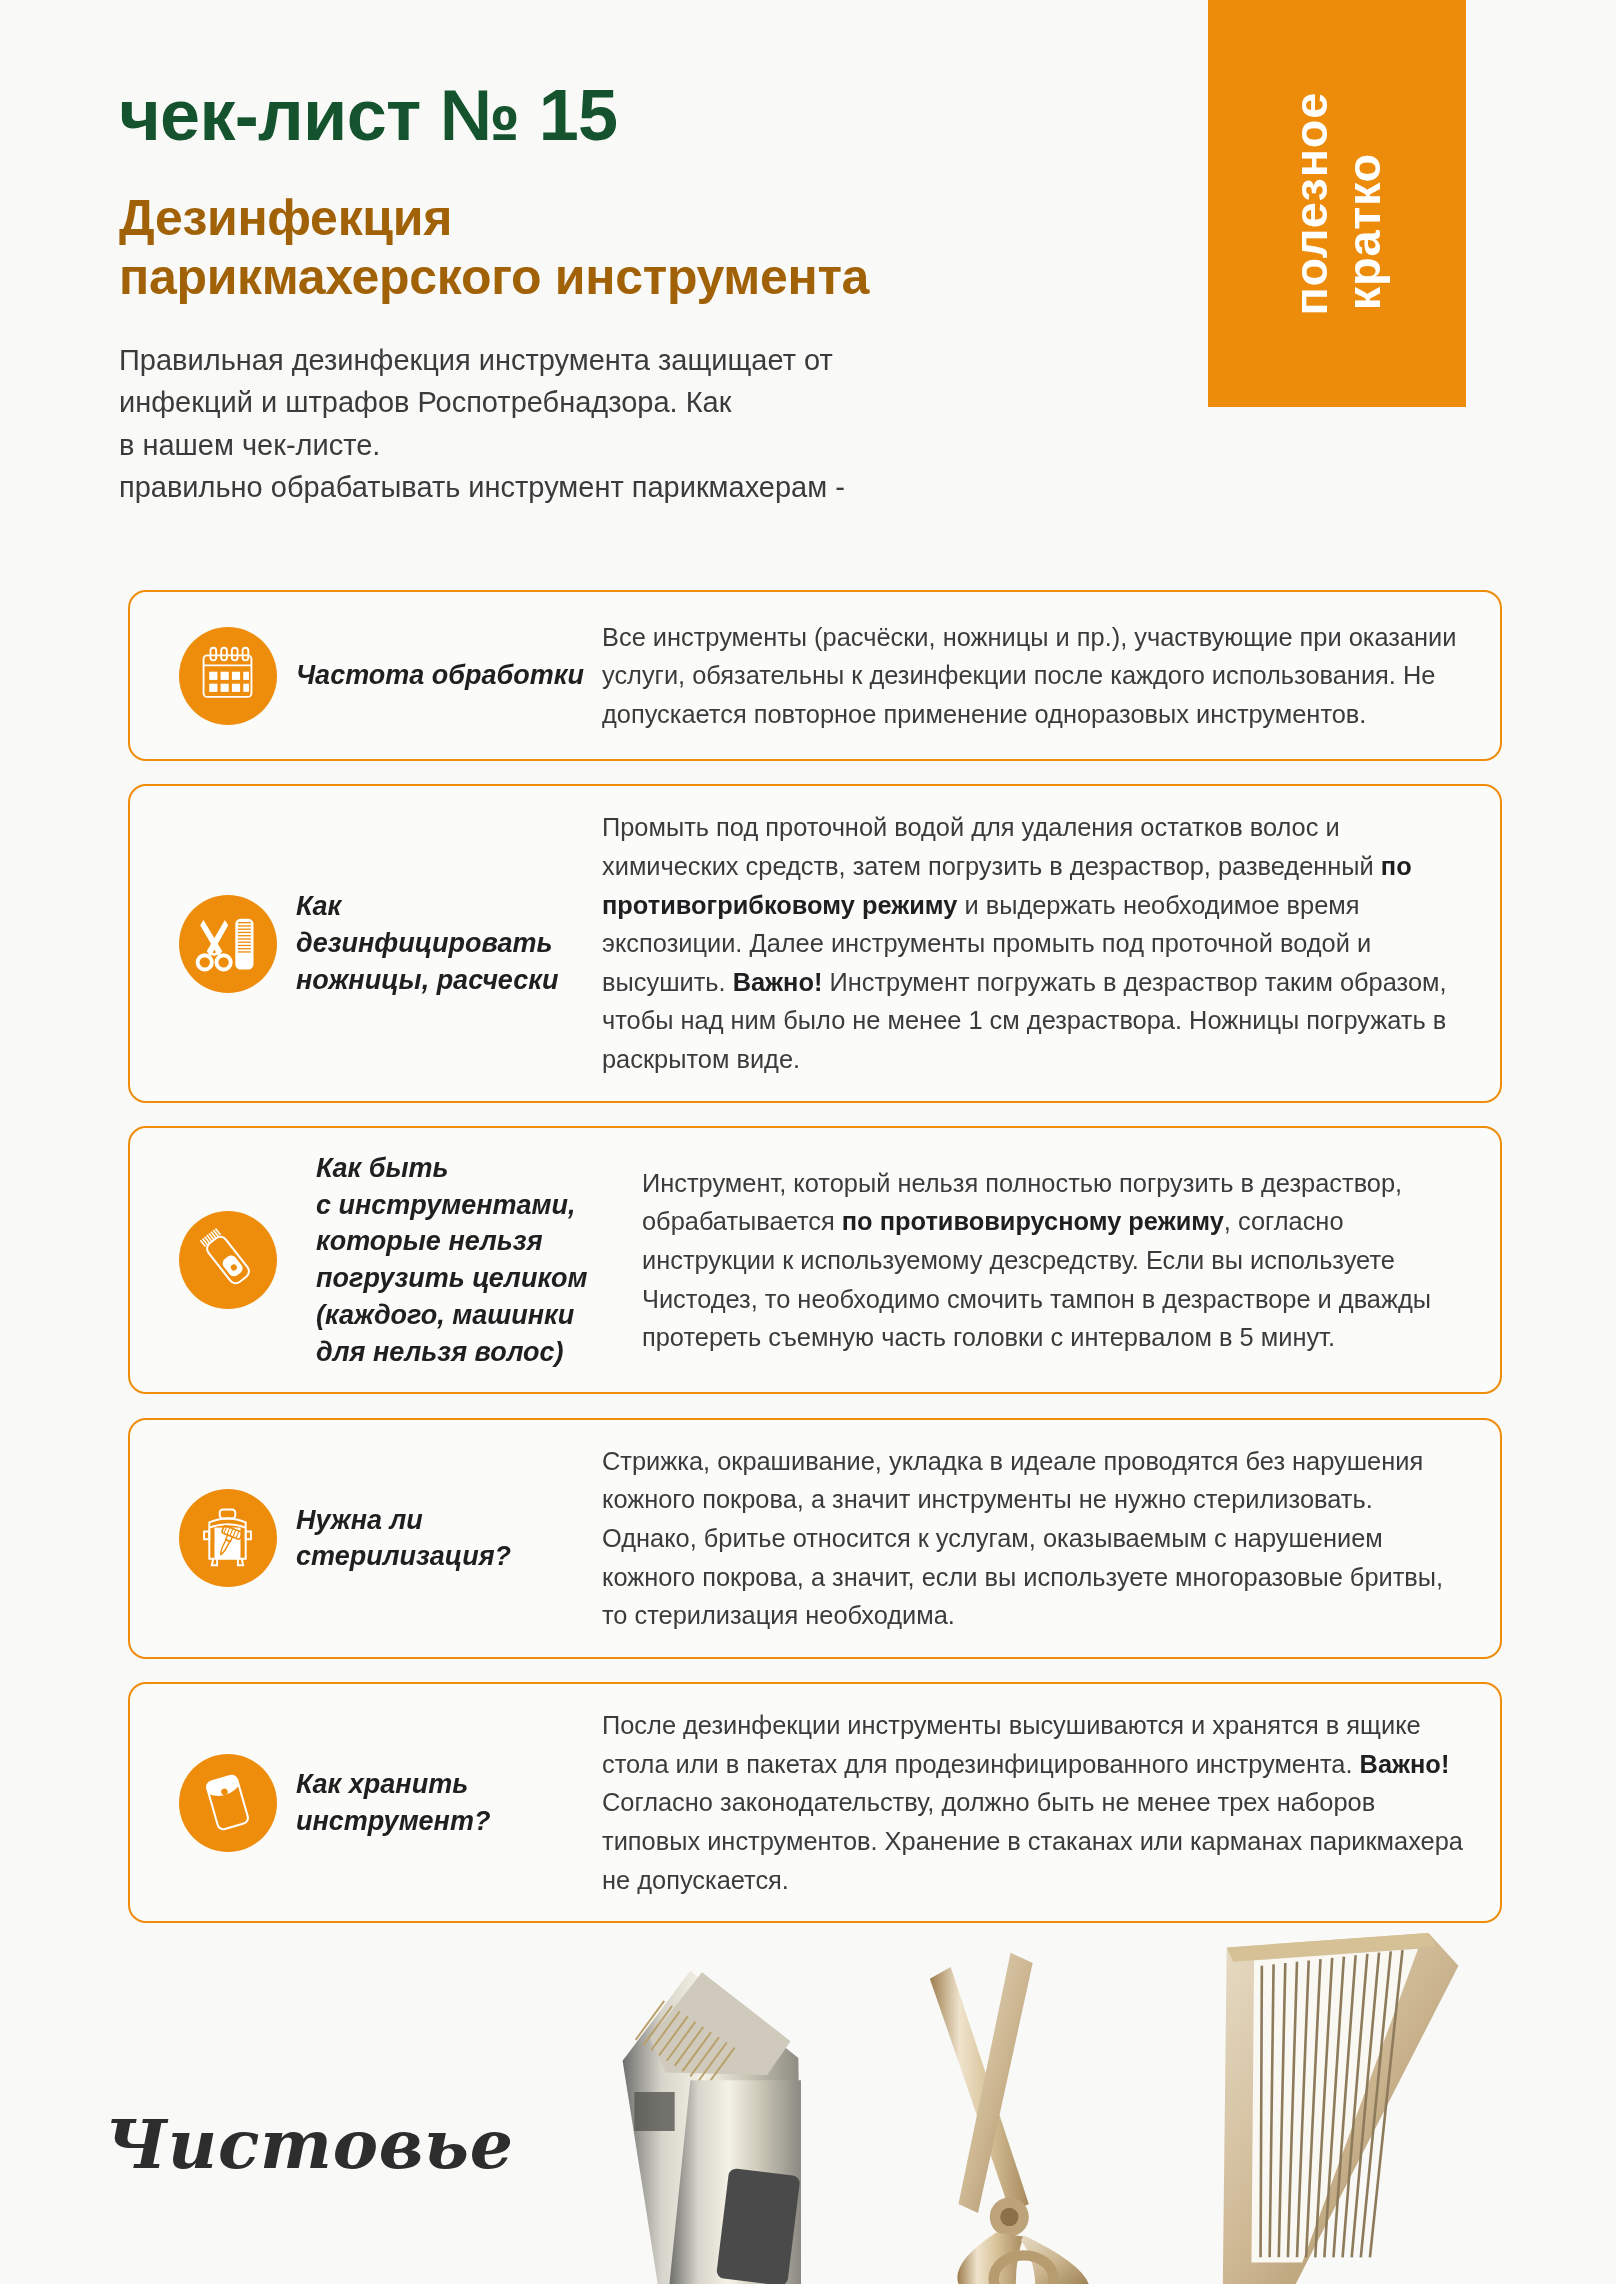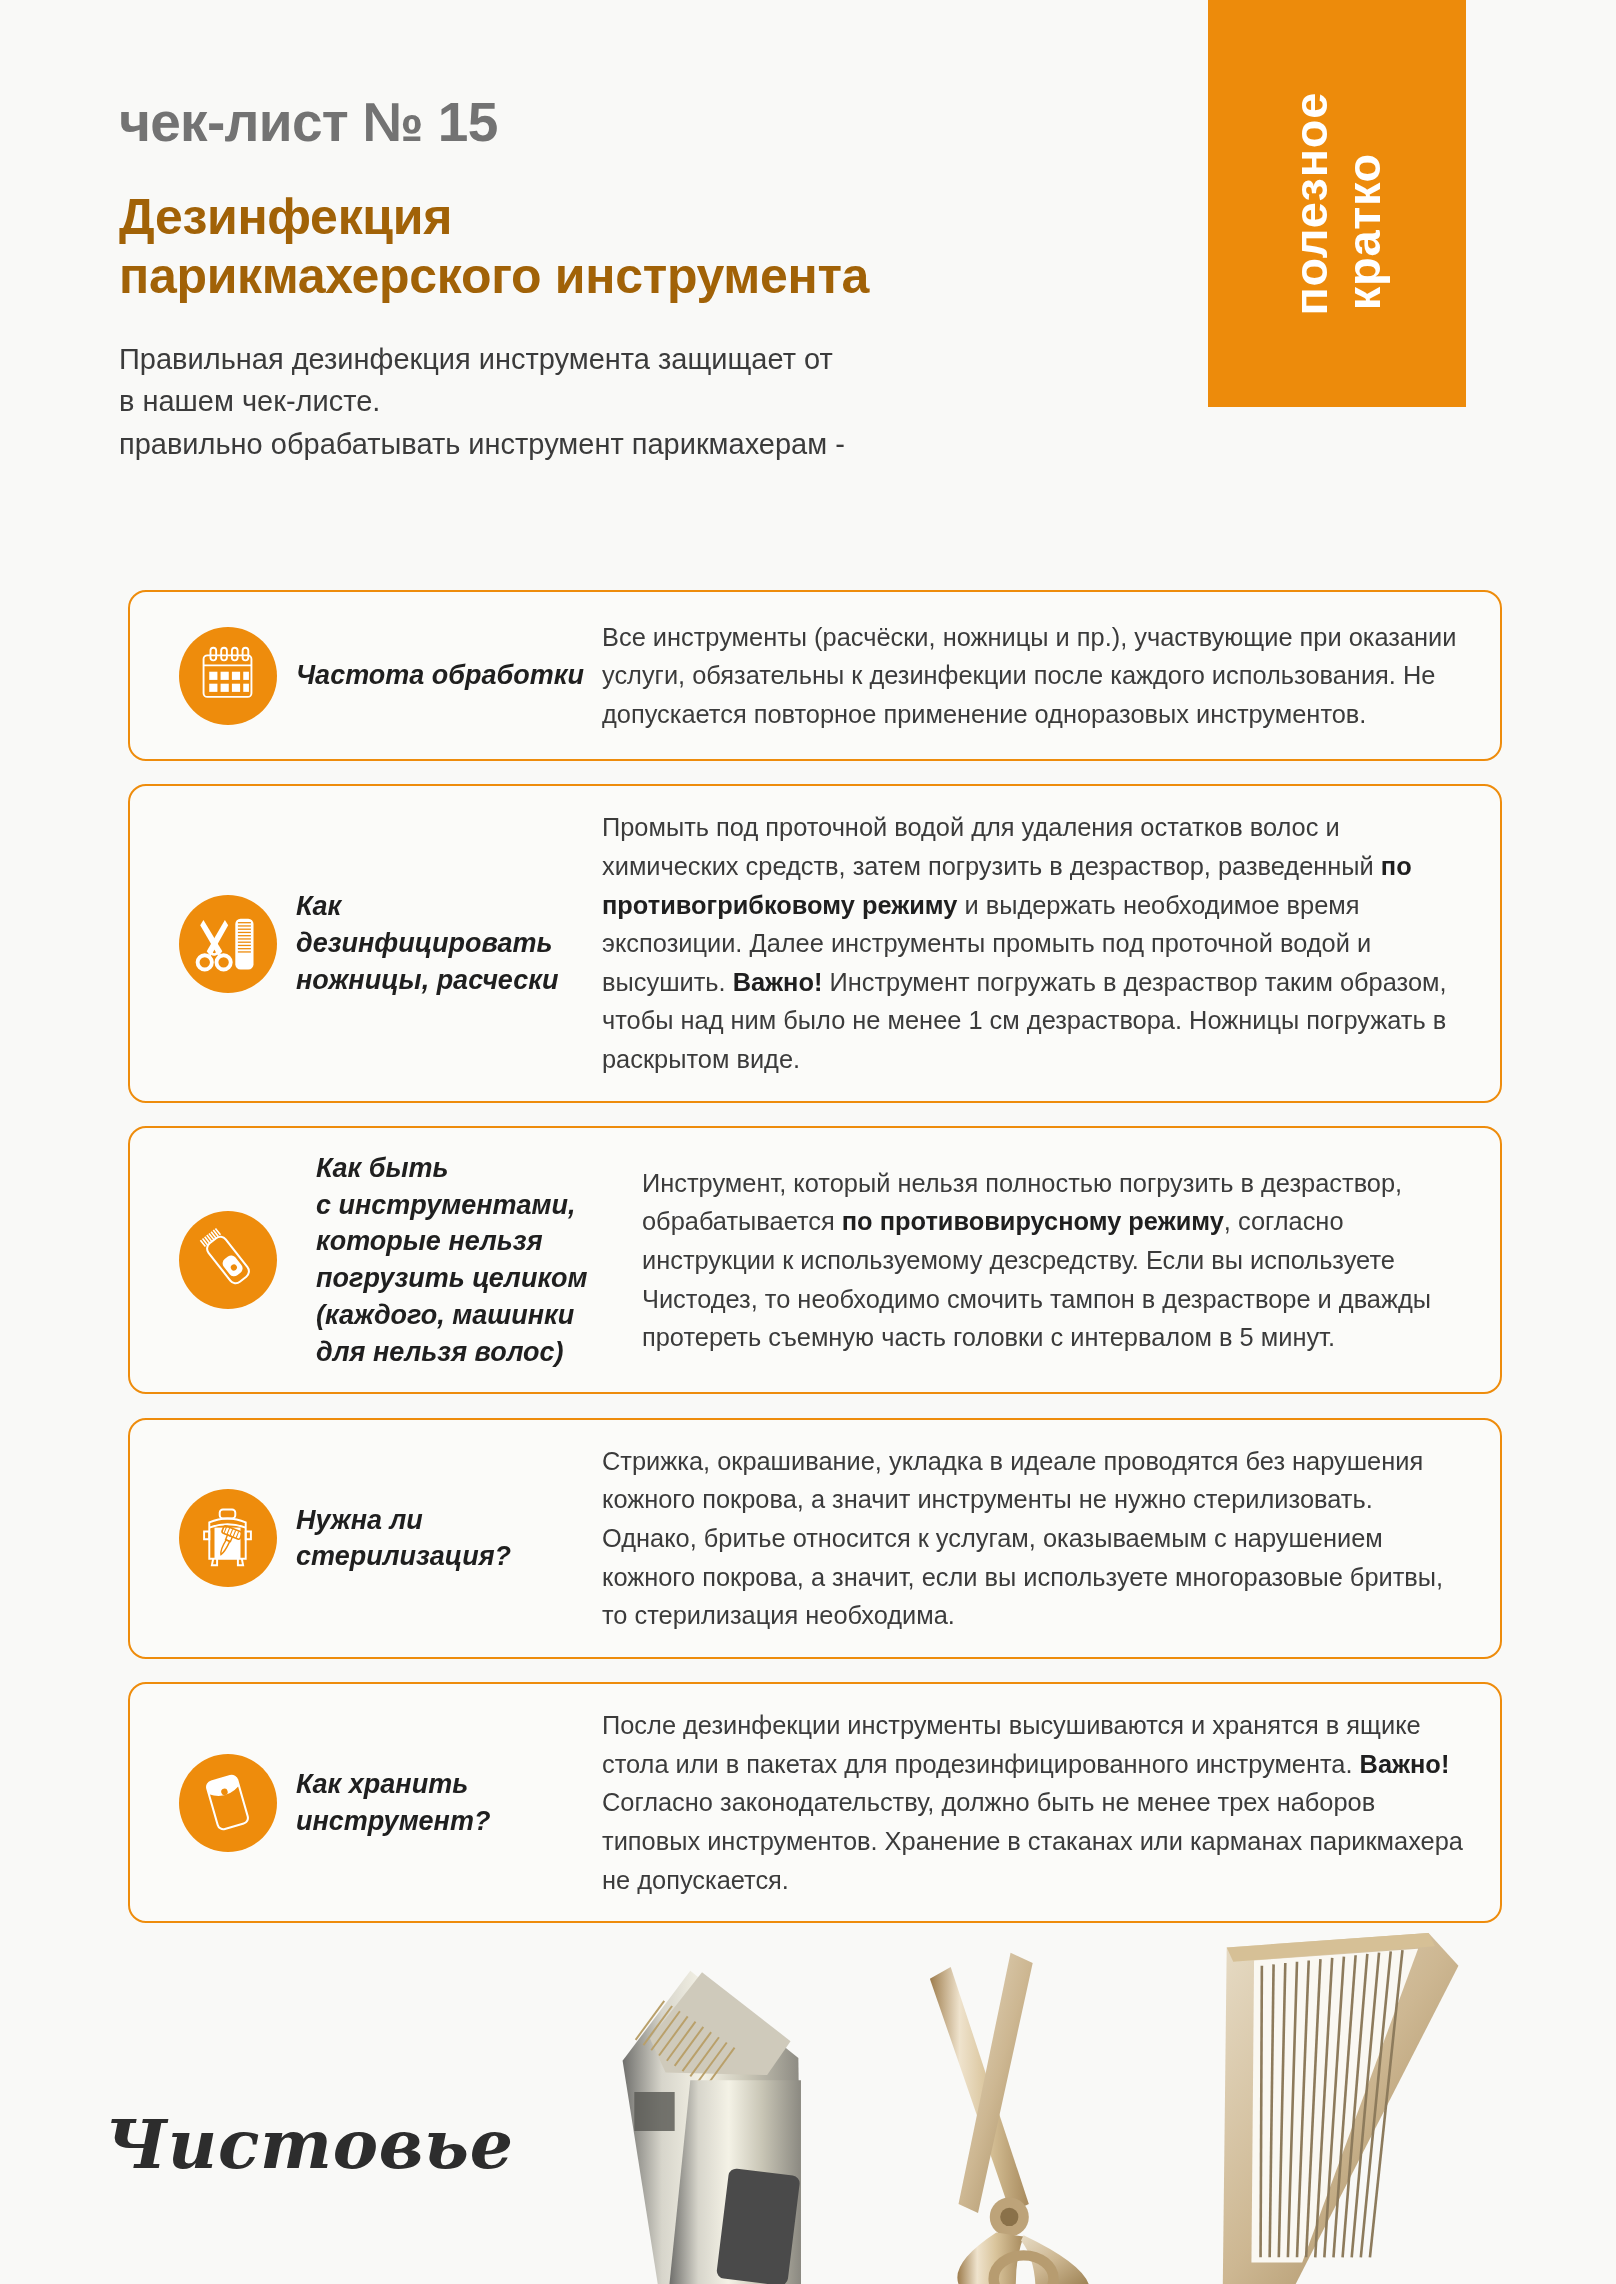--- a/index.html
+++ b/index.html
@@ -41,26 +41,26 @@
     letter-spacing: 0.7px;
     line-height: 1.05;
     white-space: nowrap;
   }
   .badge-word.w2 { margin-top: 56px; }
 
   
   .header { position: absolute; left: 119px; top: 79px; width: 1042px; }
 
   .kicker {
-    color: #737373;
-    font-size: 55px;
+    color: #14532d;
+    font-size: 72px;
     font-weight: 700;
     line-height: 1.0;
     letter-spacing: -0.7px;
-    margin: 16px 0 38px 0;
+    margin: 0 0 38px 0;
     white-space: nowrap;
   }
   .h1 {
     color: #a16207;
     font-size: 50px;
     font-weight: 700;
     line-height: 1.17;
     letter-spacing: -0.3px;
     margin: 0 0 33px 0;
   }
@@ -174,20 +174,21 @@
   </div>
 
   <div class="header">
     <div class="kicker">чек-лист № 15</div>
     <h1 class="h1">
       <span class="ln">Дезинфекция</span>
       <span class="ln">парикмахерского инструмента</span>
     </h1>
     <p class="intro">
       <span class="ln">Правильная дезинфекция инструмента защищает от</span>
+      <span class="ln">инфекций и штрафов Роспотребнадзора. Как</span>
       <span class="ln">в нашем чек-листе.</span>
       <span class="ln">правильно обрабатывать инструмент парикмахерам -</span>
     </p>
   </div>
 
   <div class="cards">
 
     <div class="card c1">
       <div class="icon-wrap">
         <div class="icon-circle">

